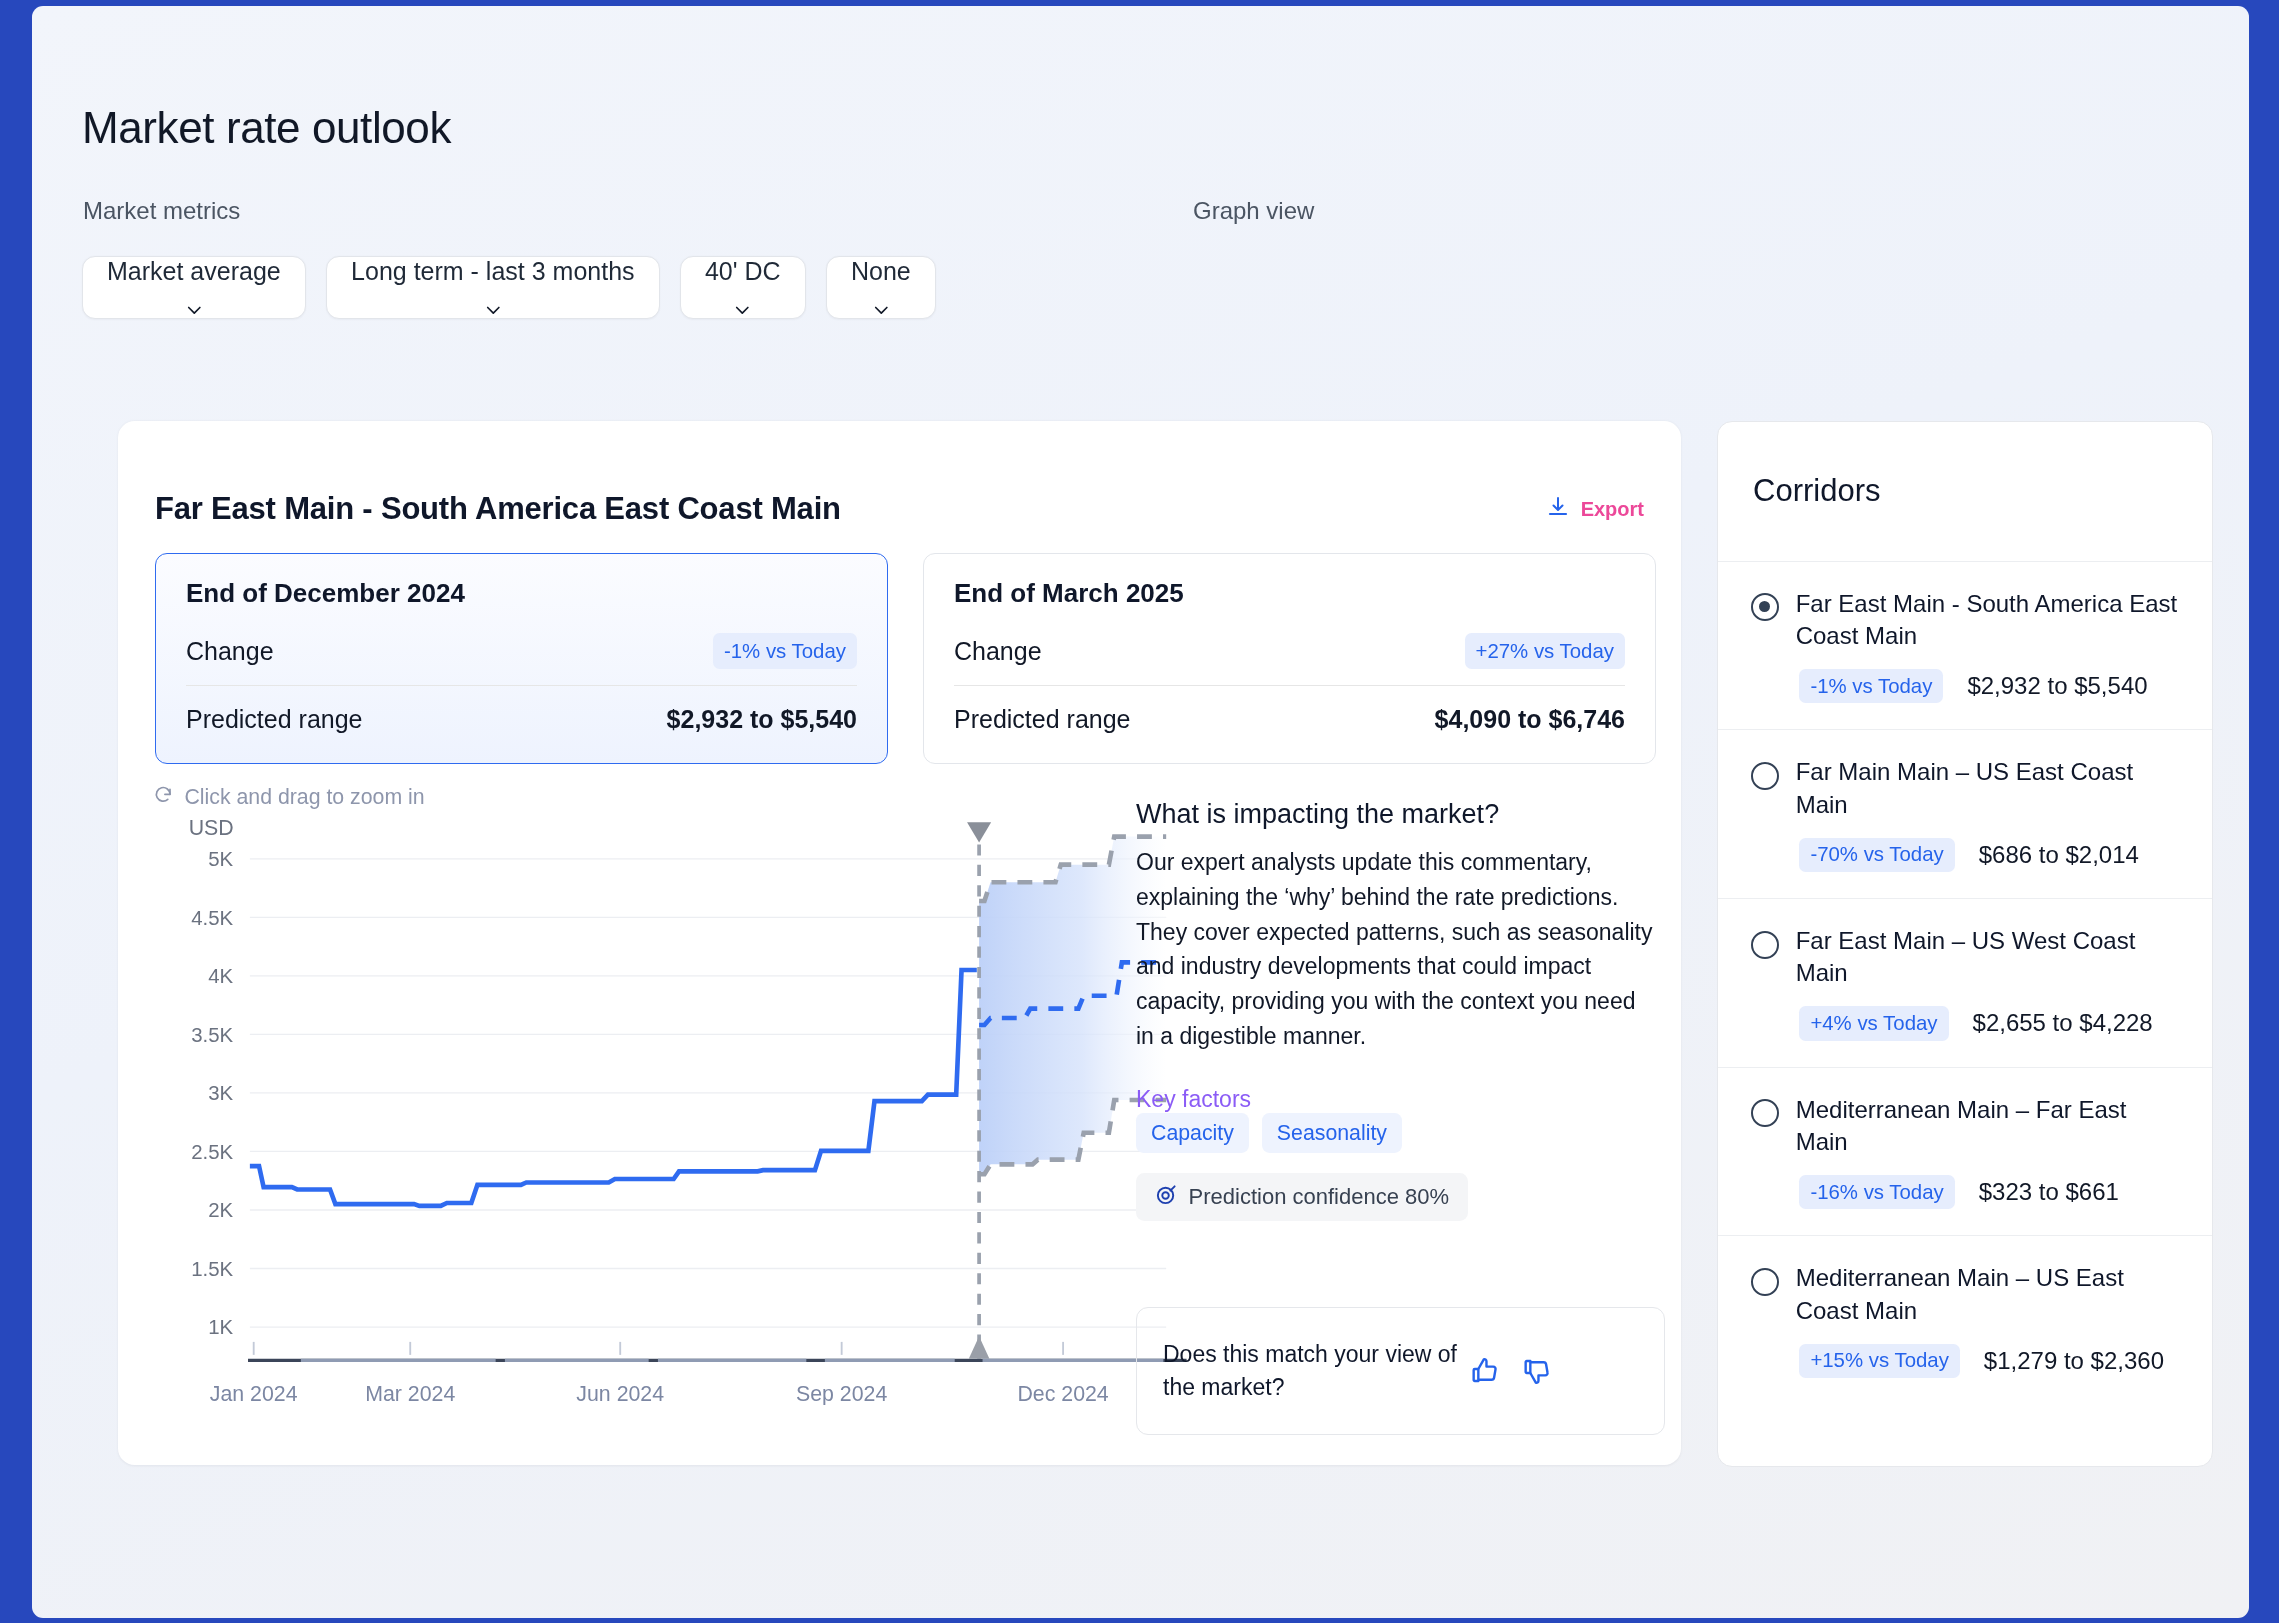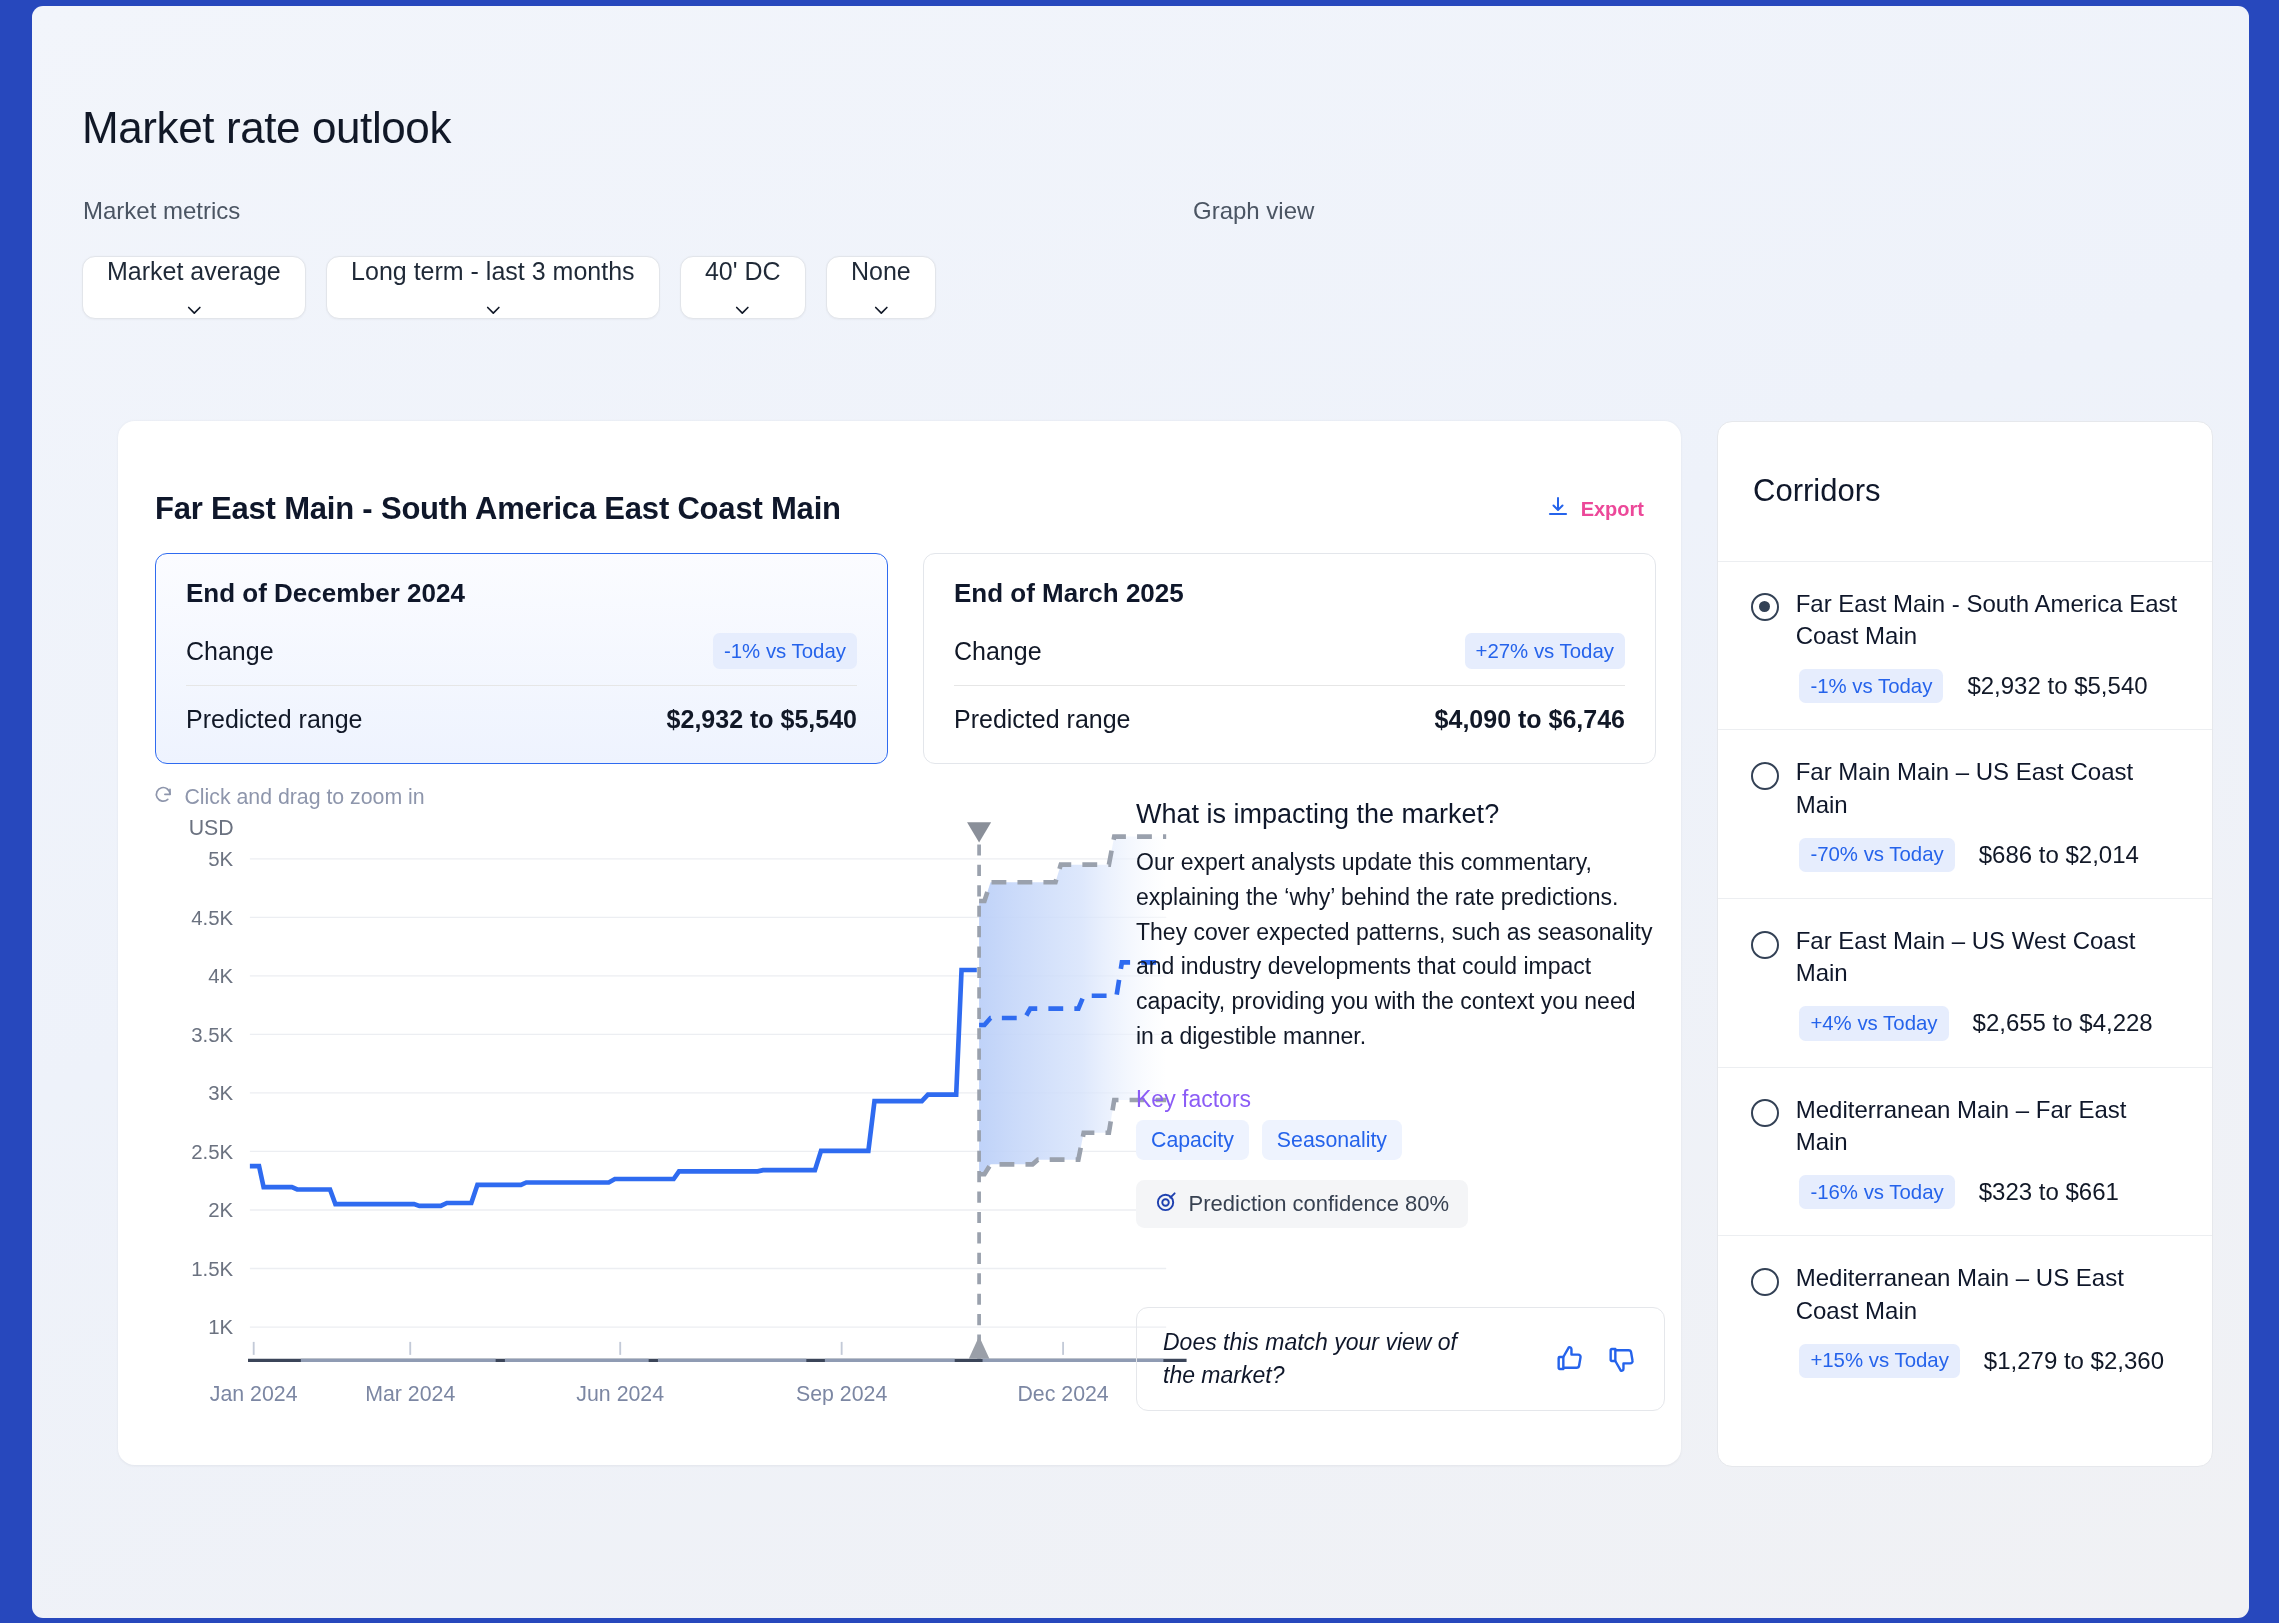--- a/index.html
+++ b/index.html
@@ -133,39 +133,38 @@
   .xtick { font-size: 23px; fill: #7c87a3; font-family: "Liberation Sans", sans-serif; }
 
   
   #commentary { position: absolute; left: 1018px; top: 378px; width: 529px; }
   #comm-title { font-size: 27px; font-weight: 400; color: #0f172a; }
   #comm-body {
     margin-top: 15px; font-size: 23px; line-height: 1.52; color: #111827;
     width: 519px;
   }
   #kf-title { margin-top: 32px; font-size: 23px; color: #8b5cf6; }
-  #kf-tags { margin-top: 7px; display: flex; gap: 13px; }
+  #kf-tags { margin-top: 0; display: flex; gap: 13px; }
   .kf-tag {
     background: #eef3fe; color: #2563eb; font-size: 21.3px;
     border-radius: 7.4px; padding: 7.4px 15px; cursor: pointer;
   }
   #conf-pill {
     margin-top: 20.4px; display: inline-flex; align-items: center; gap: 11px;
     background: #f4f5f7; border-radius: 8.3px; padding: 9.3px 18.6px;
     font-size: 22px; color: #374151;
   }
   #conf-pill svg { width: 23px; height: 23px; }
 
   #feedback {
     position: absolute; left: 1018px; top: 886px;
-    width: 529px; height: 104px;
+    width: 529px; height: 128px;
     border: 0.9px solid #e5e7eb; border-radius: 12px;
-    display: flex; align-items: center; justify-content: space-between;
+    display: flex; align-items: center; 
     padding: 0 26px;
-    font-style: italic;
   }
   #fb-text { font-size: 23px; line-height: 1.42; color: #0f172a; width: 306px; }
   #fb-btns { display: flex; gap: 20.4px; }
   .fb-btn { cursor: pointer; }
   .fb-btn svg { width: 32px; height: 32px; display:block; }
 
   
   #corridors-head {
     height: 140px; display: flex; align-items: center;
     padding: 0 35px; border-bottom: 0.9px solid #eceef1;

